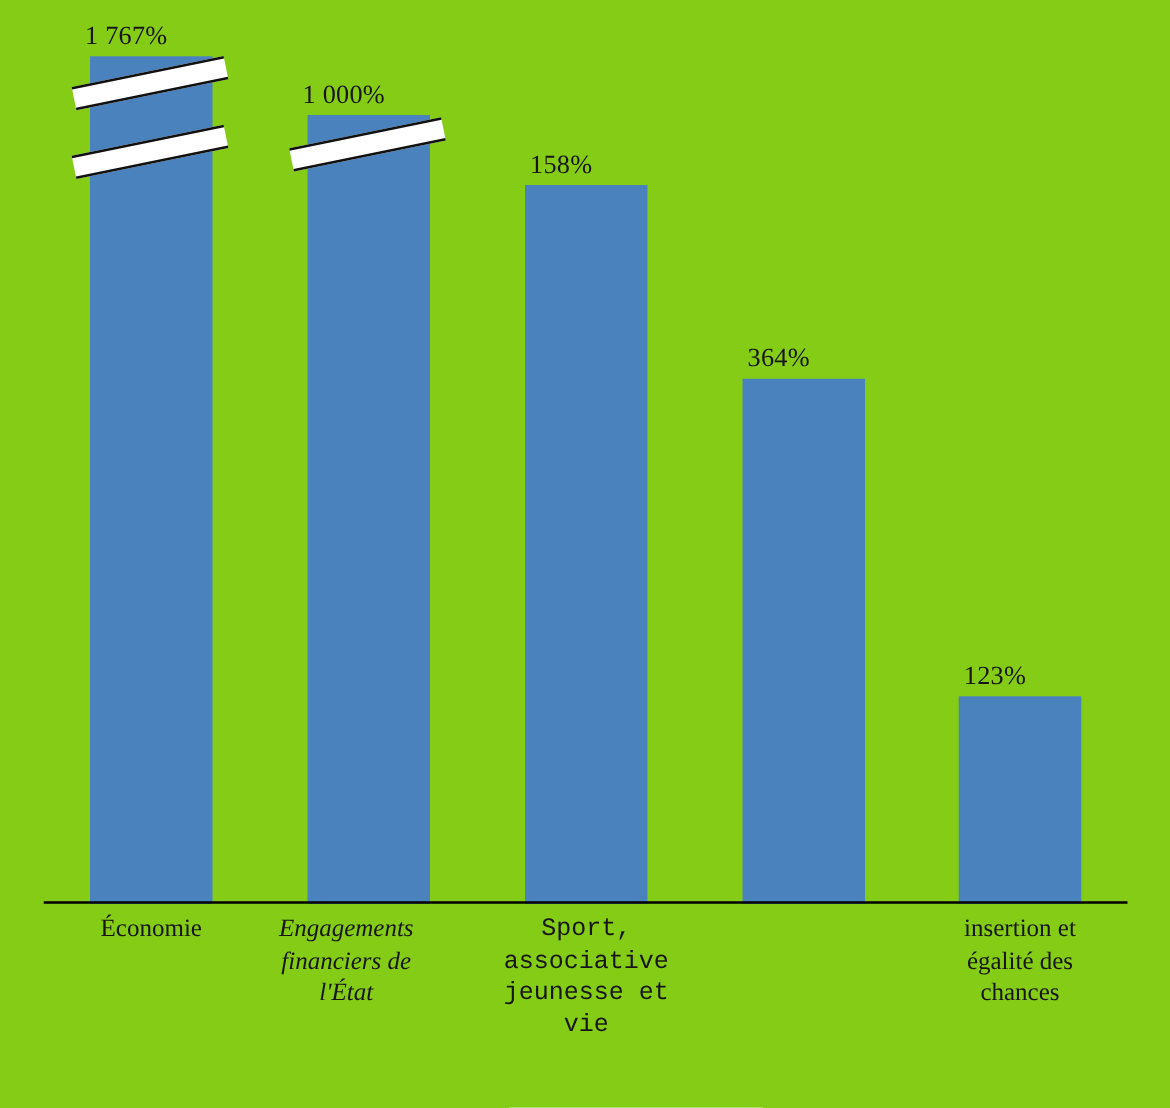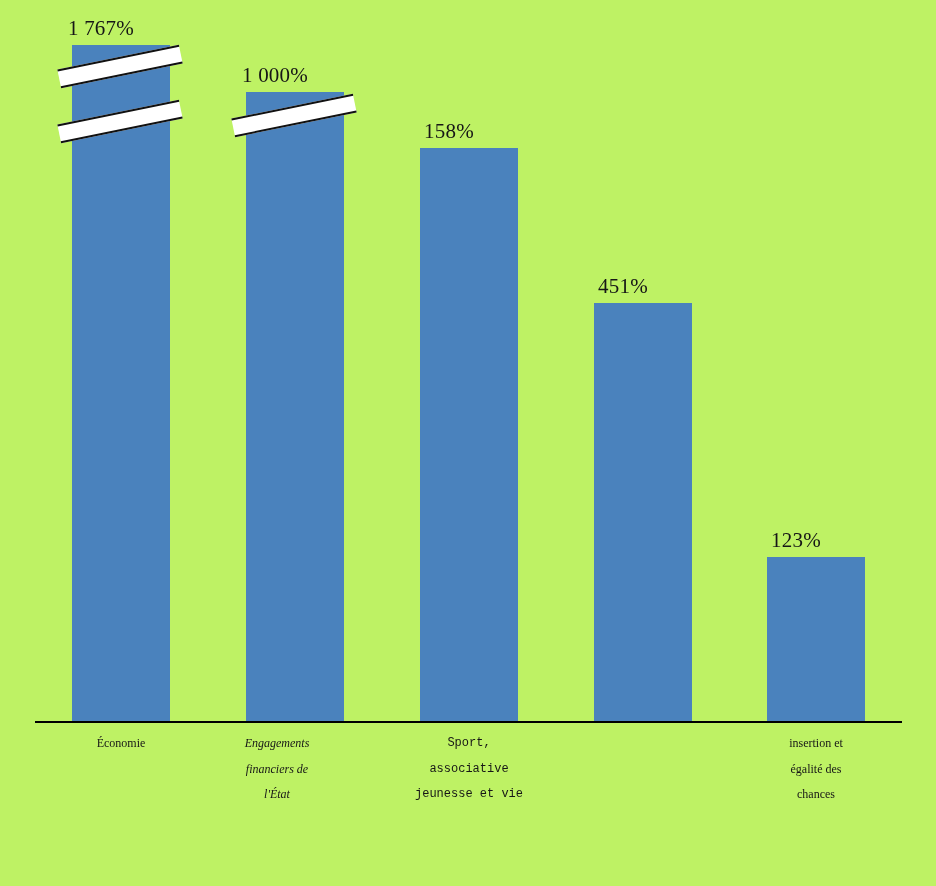--- a/index.html
+++ b/index.html
@@ -12,21 +12,21 @@
     height: 886px;
     font-family: "Liberation Serif", "DejaVu Serif", serif;
     color: #1a1a1a;
     overflow: hidden;
   }
 
   #chart-root {
     position: relative;
     width: 936px;
     height: 886px;
-    background: #bef264;
+    background: #84cc16;
   }
 
   
   .plot-area {
     position: absolute;
     left: 0;
     top: 0;
     width: 936px;
     height: 724px;
   }
@@ -81,21 +81,21 @@
     left: 0;
     top: 731px;
     width: 936px;
     height: 155px;
   }
   .cat-label {
     position: absolute;
     top: 0;
     width: 160px;
     text-align: center;
-    font-size: 12px;
+    font-size: 20px;
     line-height: 25.5px;
     color: #161616;
   }
   .cat-label span { display: block; }
 </style>
 </head>
 <body style="background: rgb(255, 255, 255);">
 
 <div id="chart-root">
 
@@ -107,21 +107,21 @@
     <div class="bar" style="left: 594px; top: 303px; width: 98px; height: 420px; background: rgb(74, 130, 189);"></div>
     <div class="bar" style="left: 767px; top: 557px; width: 98px; height: 166px; background: rgb(74, 130, 189);"></div>
 
     <div class="break-mark" style="left: 58px; top: 57px;"></div>
     <div class="break-mark" style="left: 58px; top: 112px;"></div>
     <div class="break-mark" style="left: 232px; top: 106px;"></div>
 
     <div class="value-label" style="left: 31px; top: 18px; color: rgb(22, 22, 22);">1 767%</div>
     <div class="value-label" style="left: 205px; top: 65px; color: rgb(22, 22, 22);">1 000%</div>
     <div class="value-label" style="left: 379px; top: 121px; color: rgb(22, 22, 22);">158%</div>
-    <div class="value-label" style="left: 553px; top: 276px; color: rgb(22, 22, 22);">451%</div>
+    <div class="value-label" style="left: 553px; top: 276px; color: rgb(22, 22, 22);">364%</div>
     <div class="value-label" style="left: 726px; top: 530px; color: rgb(22, 22, 22);">123%</div>
 
     <div class="axis-line" style="background: rgb(0, 0, 0);"></div>
   </div>
 
   <div class="cat-labels">
     <div class="cat-label" style="left: 41px; color: rgb(22, 22, 22);">
         <span>Économie</span>
       </div>
     <div class="cat-label" style="left: 197px; color: rgb(22, 22, 22); font-style: italic;">

